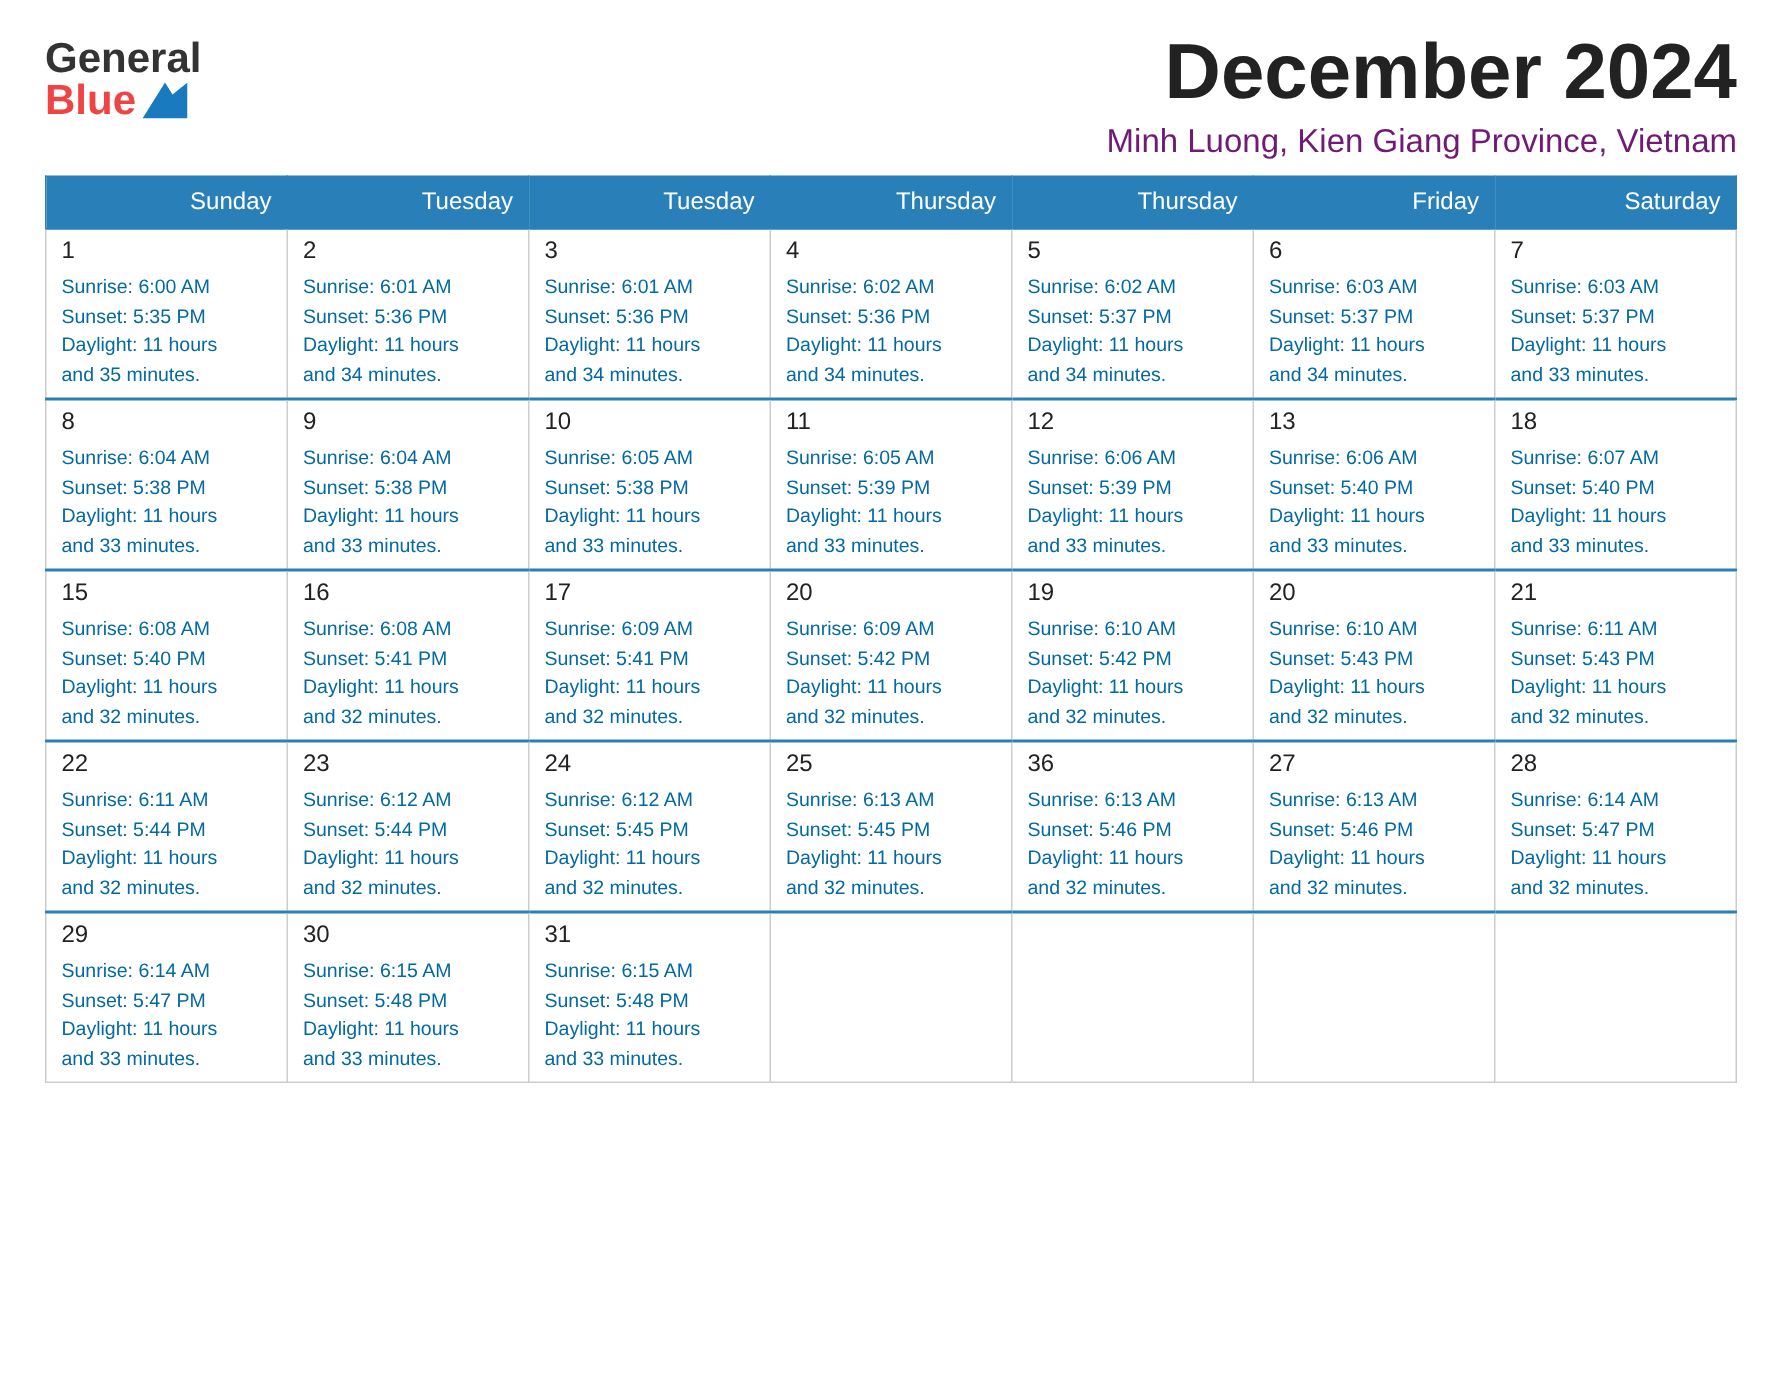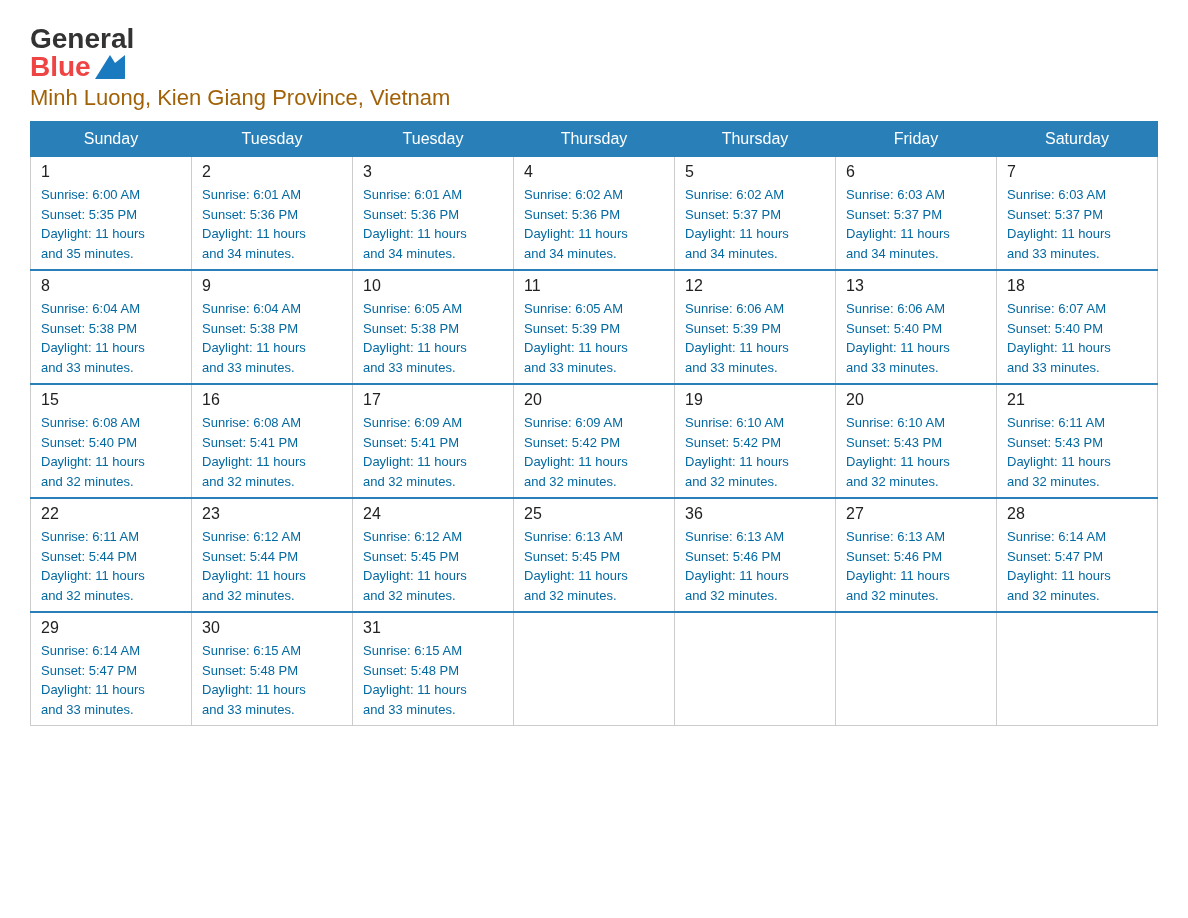--- a/index.html
+++ b/index.html
@@ -8,21 +8,20 @@
       background: #fff;
       width: 1188px;
       min-height: 918px;
       padding: 20px 30px;
     }
     .header-area {
       display: flex;
       justify-content: space-between;
       align-items: flex-start;
       margin-bottom: 10px;
-      flex-direction: column;
     }
     .logo {
       display: flex;
       flex-direction: column;
       align-items: flex-start;
       margin-top: 5px;
     }
     .logo-general {
       font-size: 28px;
       font-weight: bold;
@@ -41,32 +40,32 @@
       text-align: right;
     }
     .month-title {
       font-size: 52px;
       font-weight: bold;
       color: #222;
       line-height: 1.1;
     }
     .location-title {
       font-size: 22px;
-      color: #a16207;
+      color: #701a75;
       margin-top: 4px;
     }
     .calendar-table {
       width: 100%;
       border-collapse: collapse;
       margin-top: 10px;
     }
     .calendar-table th {
       background-color: #2980b9;
       color: #fff;
-      text-align: center;
+      text-align: right;
       padding: 8px 10px;
       font-size: 16px;
       font-weight: normal;
       border: 1px solid #2980b9;
     }
     .calendar-table td {
       vertical-align: top;
       padding: 6px 10px;
       border: 1px solid #ccc;
       width: 14.28%;
@@ -102,20 +101,21 @@
       <span>Blue</span>
       <span style="display:inline-flex; align-items:center; margin-left:4px;">
         <svg width="30" height="24" viewBox="0 0 30 24">
           <polygon points="0,24 15,0 30,24" fill="#1a7abf"></polygon>
           <polygon points="15,12 30,0 30,24" fill="#1a7abf"></polygon>
         </svg>
       </span>
     </div>
   </div>
   <div class="title-area">
+    <div class="month-title">December 2024</div>
     <div class="location-title">Minh Luong, Kien Giang Province, Vietnam</div>
   </div>
 </div>
 
 <table class="calendar-table">
   <thead>
     <tr>
     <th>Sunday</th>
         <th>Tuesday</th>
         <th>Tuesday</th>

